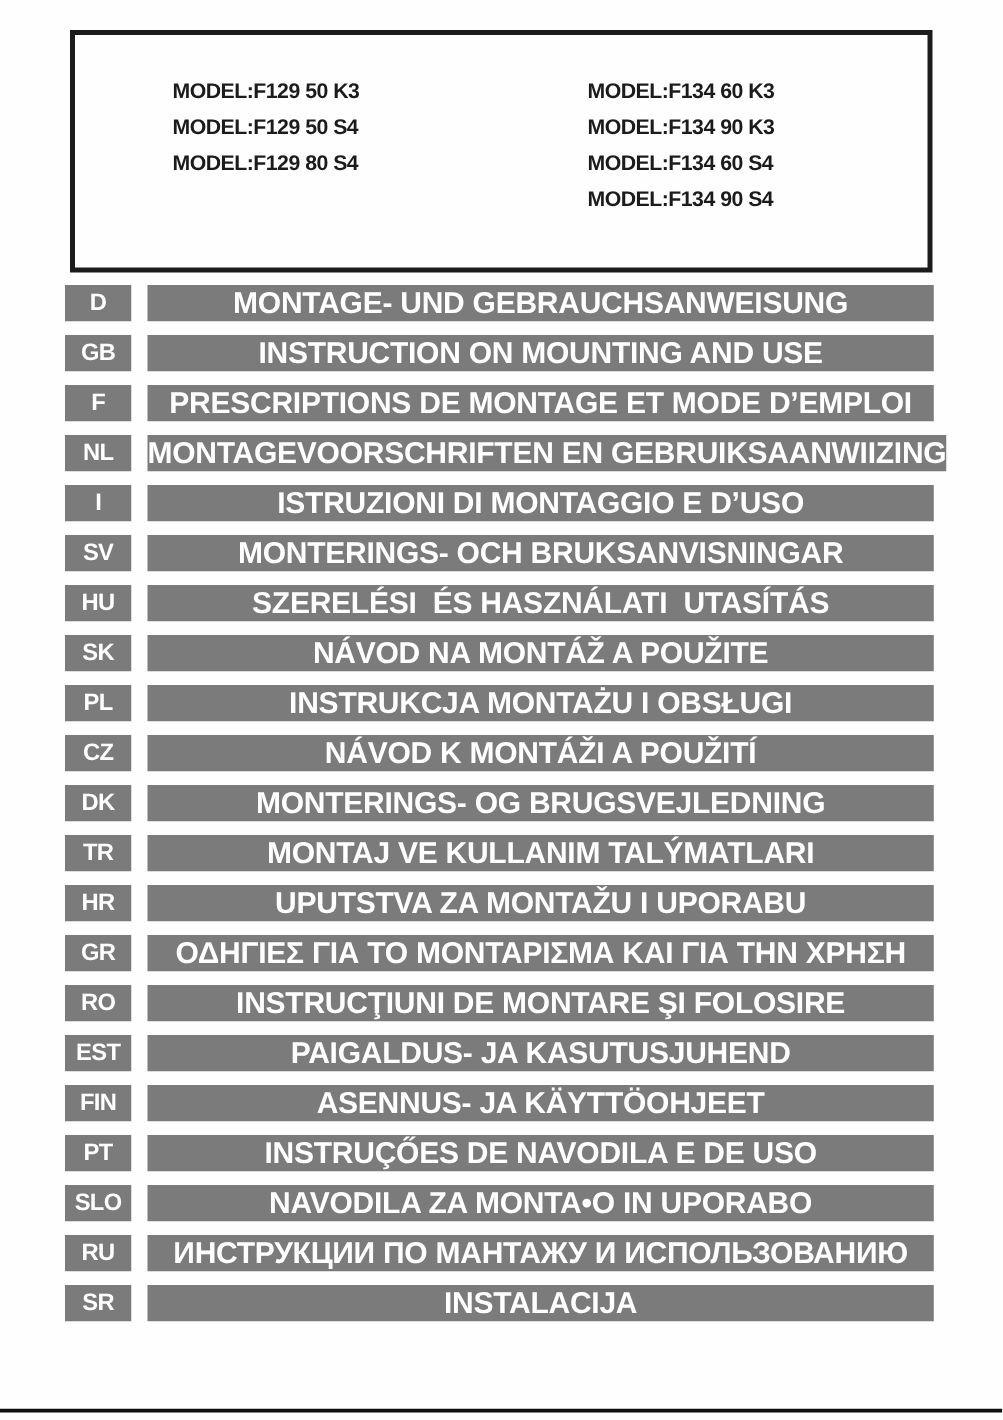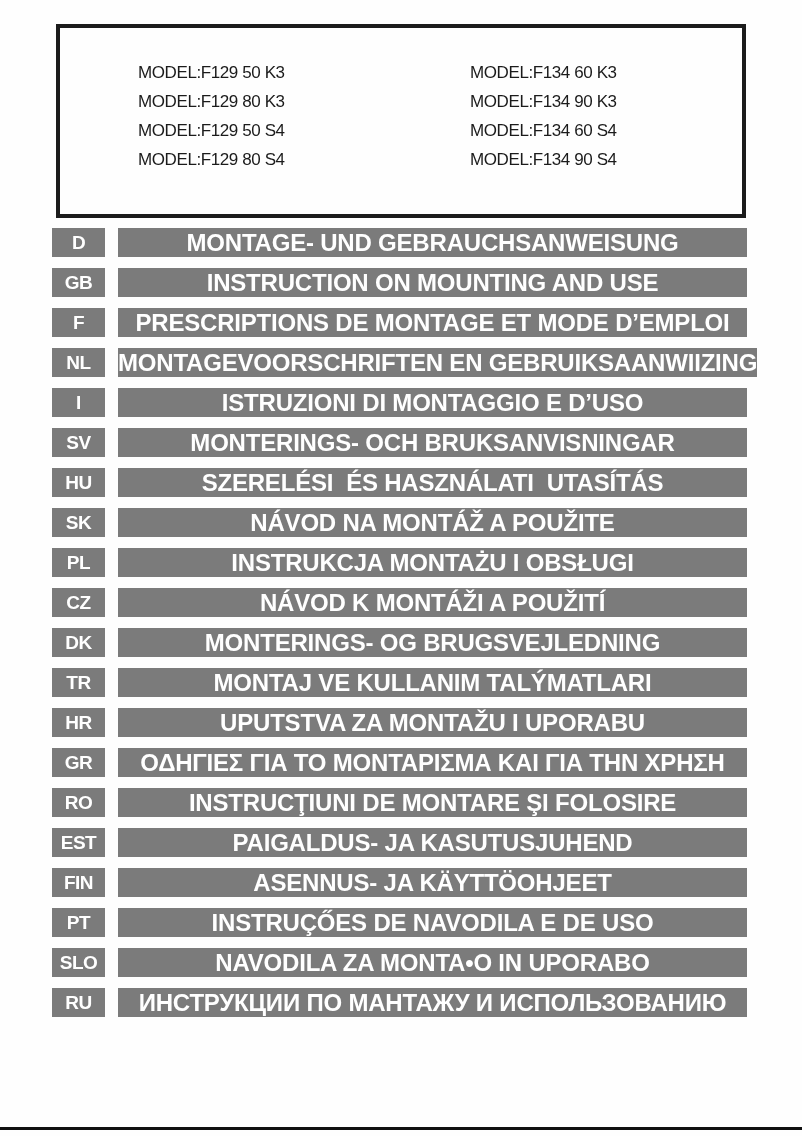--- a/index.html
+++ b/index.html
@@ -27,21 +27,21 @@
     box-sizing: border-box;
     background: #fefefe;
   }
   .model-col {
     position: absolute;
     top: 30px;
   }
   .model-col-left  { left: 78px; }
   .model-col-right { left: 410px; }
   .model-line {
-    font-weight: normal;
+    font-weight: bold;
     font-size: 17px;
     line-height: 29px;
     letter-spacing: -0.4px;
     color: #1b1b1b;
     white-space: pre;
   }
 
   
   .lang-list {
     position: absolute;
@@ -93,21 +93,20 @@
   }
 </style>
 </head>
 <body>
 
 <div class="page">
 
   <div class="model-box">
     <div class="model-col model-col-left">
         <div class="model-line">MODEL:F129 50 K3</div>
-        <div class="model-line">MODEL:F129 80 K3</div>
         <div class="model-line">MODEL:F129 50 S4</div>
         <div class="model-line">MODEL:F129 80 S4</div>
       </div>
     <div class="model-col model-col-right">
         <div class="model-line">MODEL:F134 60 K3</div>
         <div class="model-line">MODEL:F134 90 K3</div>
         <div class="model-line">MODEL:F134 60 S4</div>
         <div class="model-line">MODEL:F134 90 S4</div>
       </div>
   </div>
@@ -186,17 +185,21 @@
         <div class="lang-bar">INSTRUÇŐES DE NAVODILA E DE USO</div>
       </div>
       <div class="lang-row">
         <div class="lang-badge">SLO</div>
         <div class="lang-bar">NAVODILA ZA MONTA•O IN UPORABO</div>
       </div>
       <div class="lang-row">
         <div class="lang-badge">RU</div>
         <div class="lang-bar">ИНСТРУКЦИИ ПО МАНТАЖУ И ИСПОЛЬЗОВАНИЮ</div>
       </div>
+      <div class="lang-row">
+        <div class="lang-badge">SR</div>
+        <div class="lang-bar">INSTALACIJA</div>
+      </div>
     </div>
 
   <div class="bottom-rule"></div>
 
 </div>
 
 </body></html>

